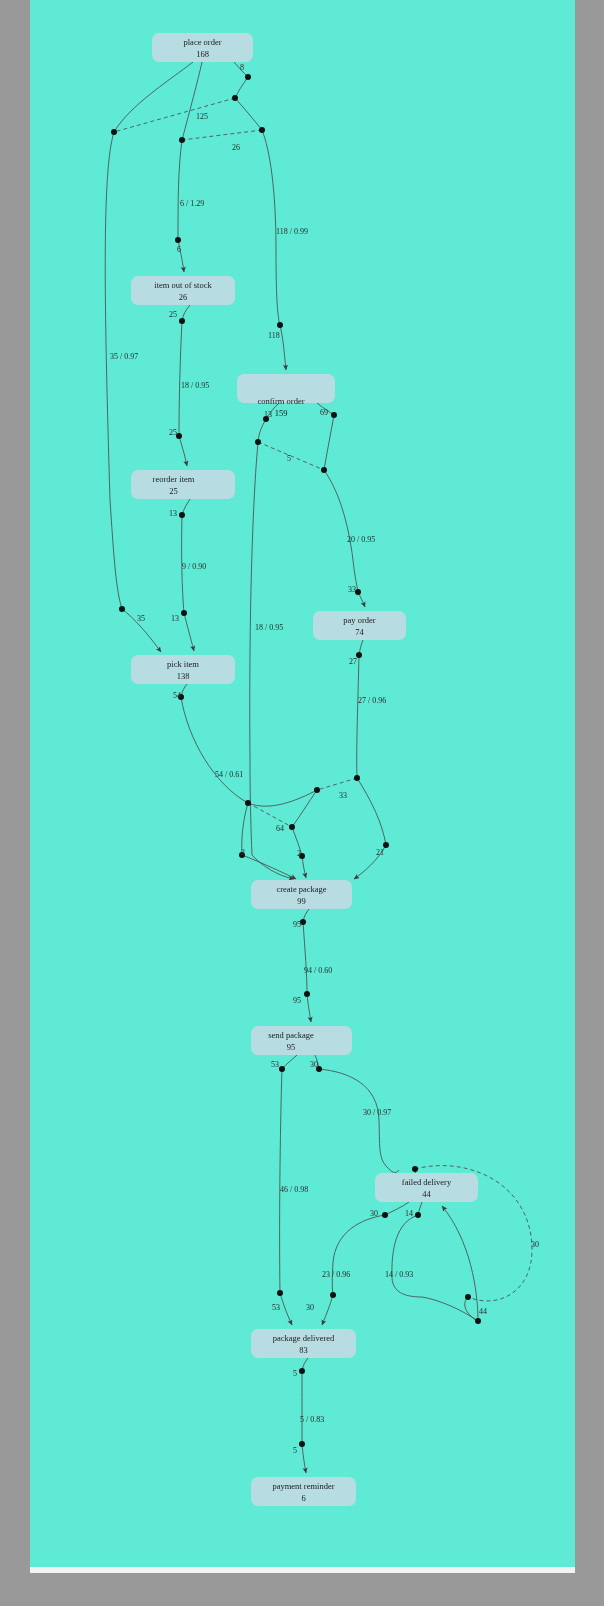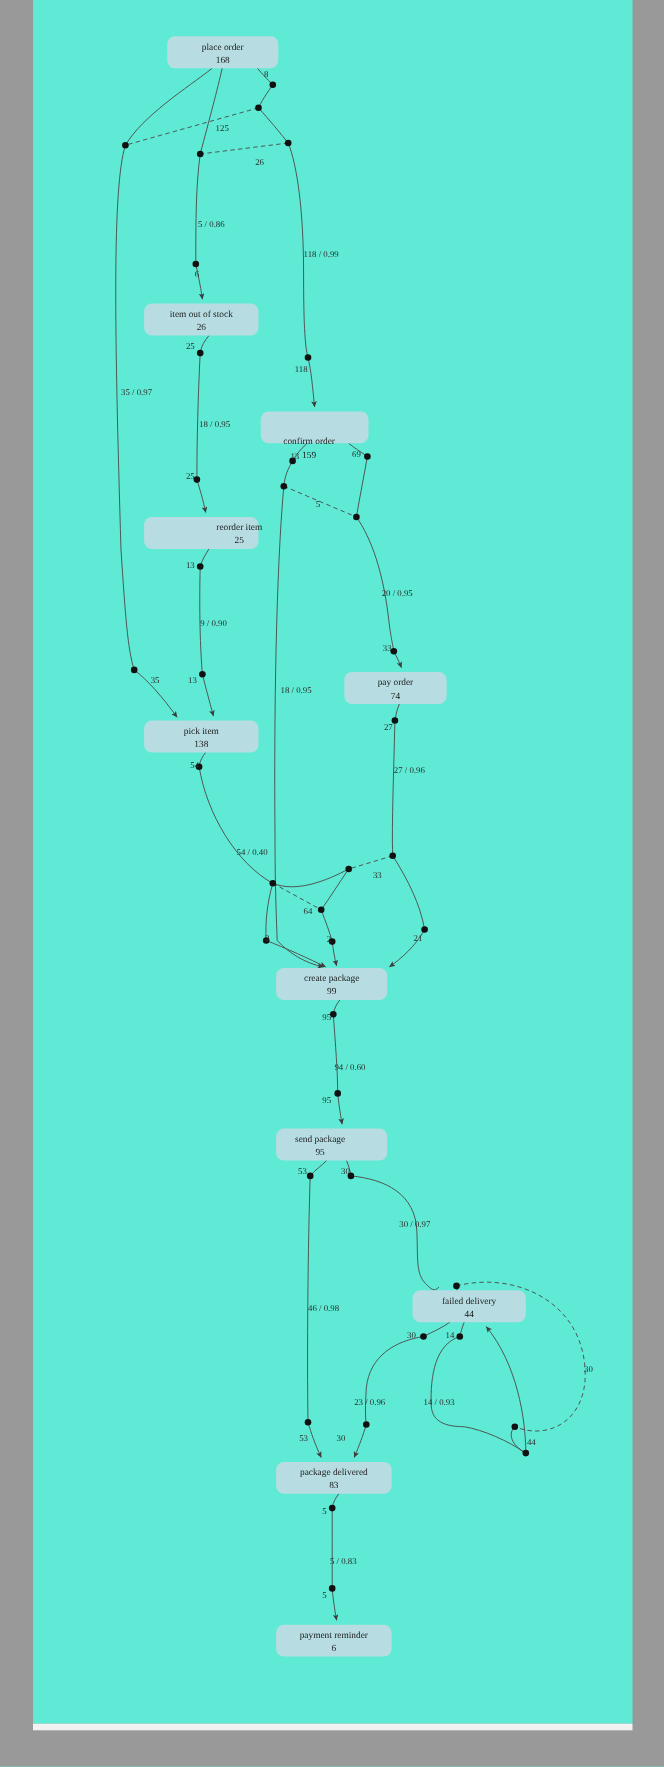--- a/index.html
+++ b/index.html
@@ -213,21 +213,21 @@
         <div>168</div>
       </div>
       <div class="node-label" style="left: 101px; top: 280px; width: 104px;">
         <div>item out of stock</div>
         <div>26</div>
       </div>
       <div class="node-label" style="left: 207px; top: 396px; width: 88px;">
         <div>confirm order</div>
         <div>159</div>
       </div>
-      <div class="node-label" style="left: 101px; top: 474px; width: 85px; margin-left: 44px;">
+      <div class="node-label" style="left: 101px; top: 474px; width: 85px;">
         <div>reorder item</div>
         <div>25</div>
       </div>
       <div class="node-label" style="left: 283px; top: 615px; width: 93px;">
         <div>pay order</div>
         <div>74</div>
       </div>
       <div class="node-label" style="left: 101px; top: 659px; width: 104px;">
         <div>pick item</div>
         <div>138</div>
@@ -250,42 +250,42 @@
       </div>
       <div class="node-label" style="left: 221px; top: 1481px; width: 105px;">
         <div>payment reminder</div>
         <div>6</div>
       </div>
     </div>
   <div id="edge-labels">
       <div class="edge-label" style="left: 210px; top: 63px;">8</div>
       <div class="edge-label" style="left: 166px; top: 112px;">125</div>
       <div class="edge-label" style="left: 202px; top: 143px;">26</div>
-      <div class="edge-label" style="left: 150px; top: 199px;">5 / 0.86</div>
+      <div class="edge-label" style="left: 150px; top: 199px;">6 / 1.29</div>
       <div class="edge-label" style="left: 246px; top: 227px;">118 / 0.99</div>
       <div class="edge-label" style="left: 147px; top: 245px;">6</div>
       <div class="edge-label" style="left: 139px; top: 310px;">25</div>
       <div class="edge-label" style="left: 238px; top: 331px;">118</div>
       <div class="edge-label" style="left: 80px; top: 352px;">35 / 0.97</div>
       <div class="edge-label" style="left: 151px; top: 381px;">18 / 0.95</div>
       <div class="edge-label" style="left: 234px; top: 410px;">13</div>
       <div class="edge-label" style="left: 290px; top: 408px;">69</div>
       <div class="edge-label" style="left: 139px; top: 428px;">25</div>
       <div class="edge-label" style="left: 257px; top: 454px;">5</div>
       <div class="edge-label" style="left: 139px; top: 509px;">13</div>
       <div class="edge-label" style="left: 317px; top: 535px;">20 / 0.95</div>
       <div class="edge-label" style="left: 152px; top: 562px;">9 / 0.90</div>
       <div class="edge-label" style="left: 318px; top: 585px;">33</div>
       <div class="edge-label" style="left: 107px; top: 614px;">35</div>
       <div class="edge-label" style="left: 141px; top: 614px;">13</div>
       <div class="edge-label" style="left: 225px; top: 623px;">18 / 0.95</div>
       <div class="edge-label" style="left: 143px; top: 691px;">54</div>
       <div class="edge-label" style="left: 319px; top: 657px;">27</div>
       <div class="edge-label" style="left: 328px; top: 696px;">27 / 0.96</div>
-      <div class="edge-label" style="left: 185px; top: 770px;">54 / 0.40</div>
+      <div class="edge-label" style="left: 185px; top: 770px;">54 / 0.61</div>
       <div class="edge-label" style="left: 309px; top: 791px;">33</div>
       <div class="edge-label" style="left: 246px; top: 824px;">64</div>
       <div class="edge-label" style="left: 211px; top: 848px;">2</div>
       <div class="edge-label" style="left: 267px; top: 849px;">2</div>
       <div class="edge-label" style="left: 346px; top: 848px;">21</div>
       <div class="edge-label" style="left: 263px; top: 920px;">95</div>
       <div class="edge-label" style="left: 274px; top: 966px;">94 / 0.60</div>
       <div class="edge-label" style="left: 263px; top: 996px;">95</div>
       <div class="edge-label" style="left: 241px; top: 1060px;">53</div>
       <div class="edge-label" style="left: 280px; top: 1060px;">30</div>

